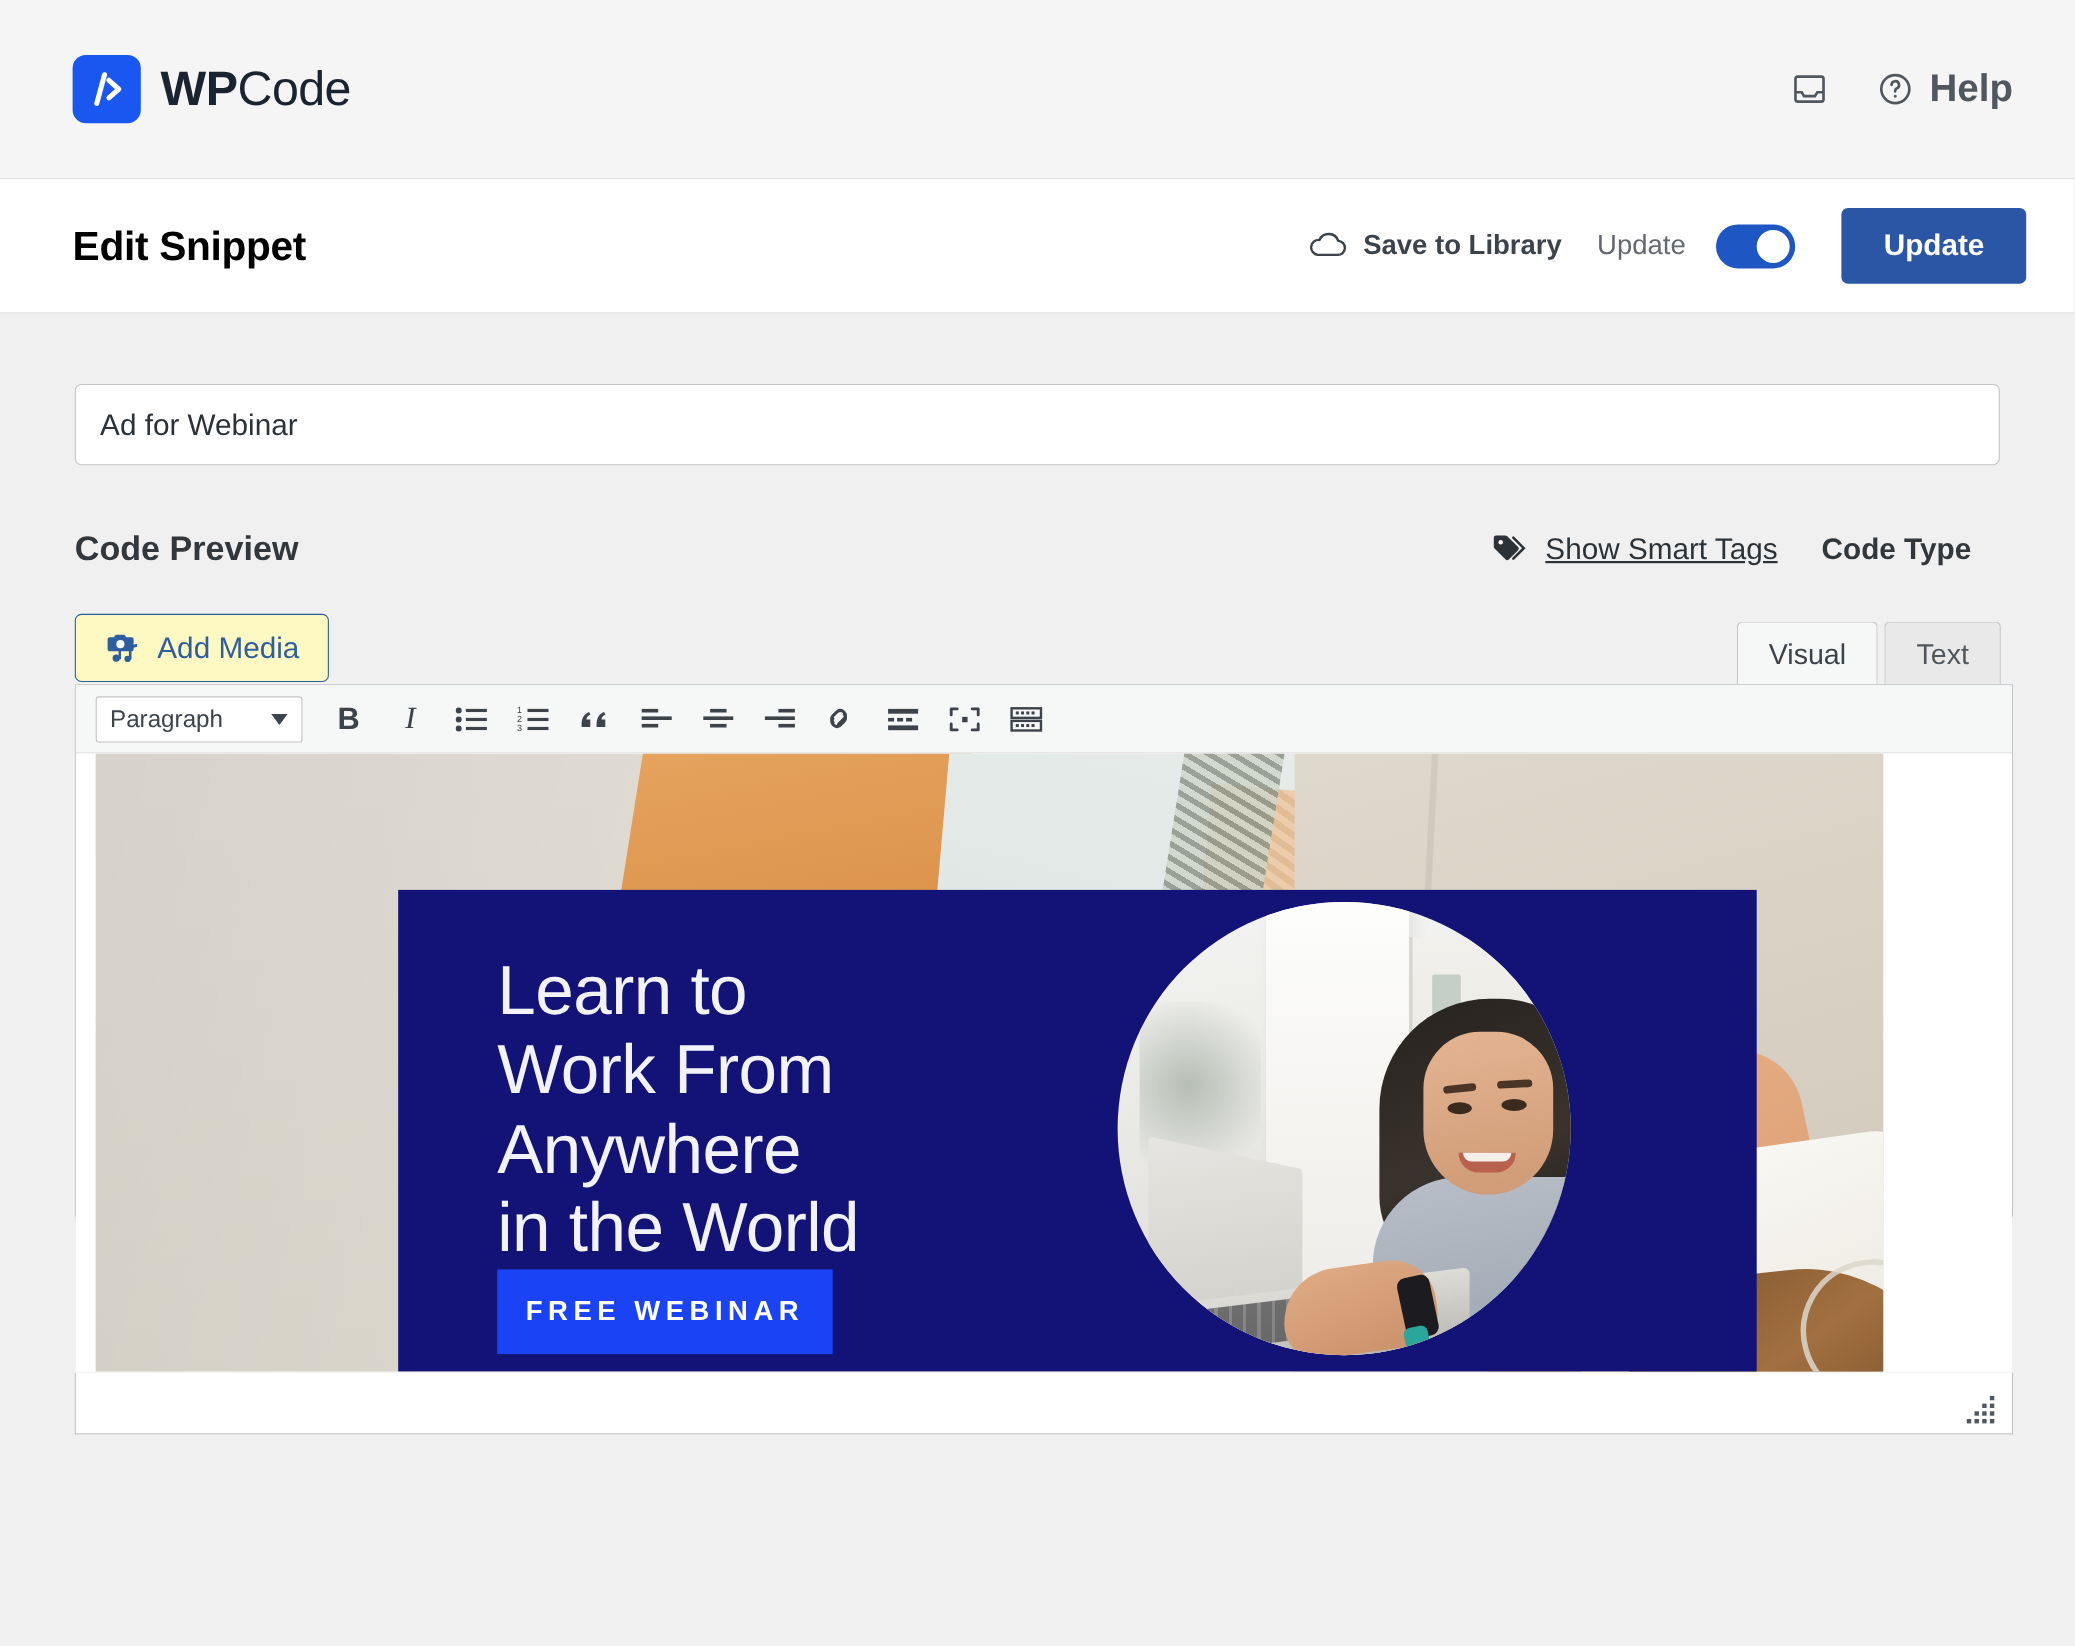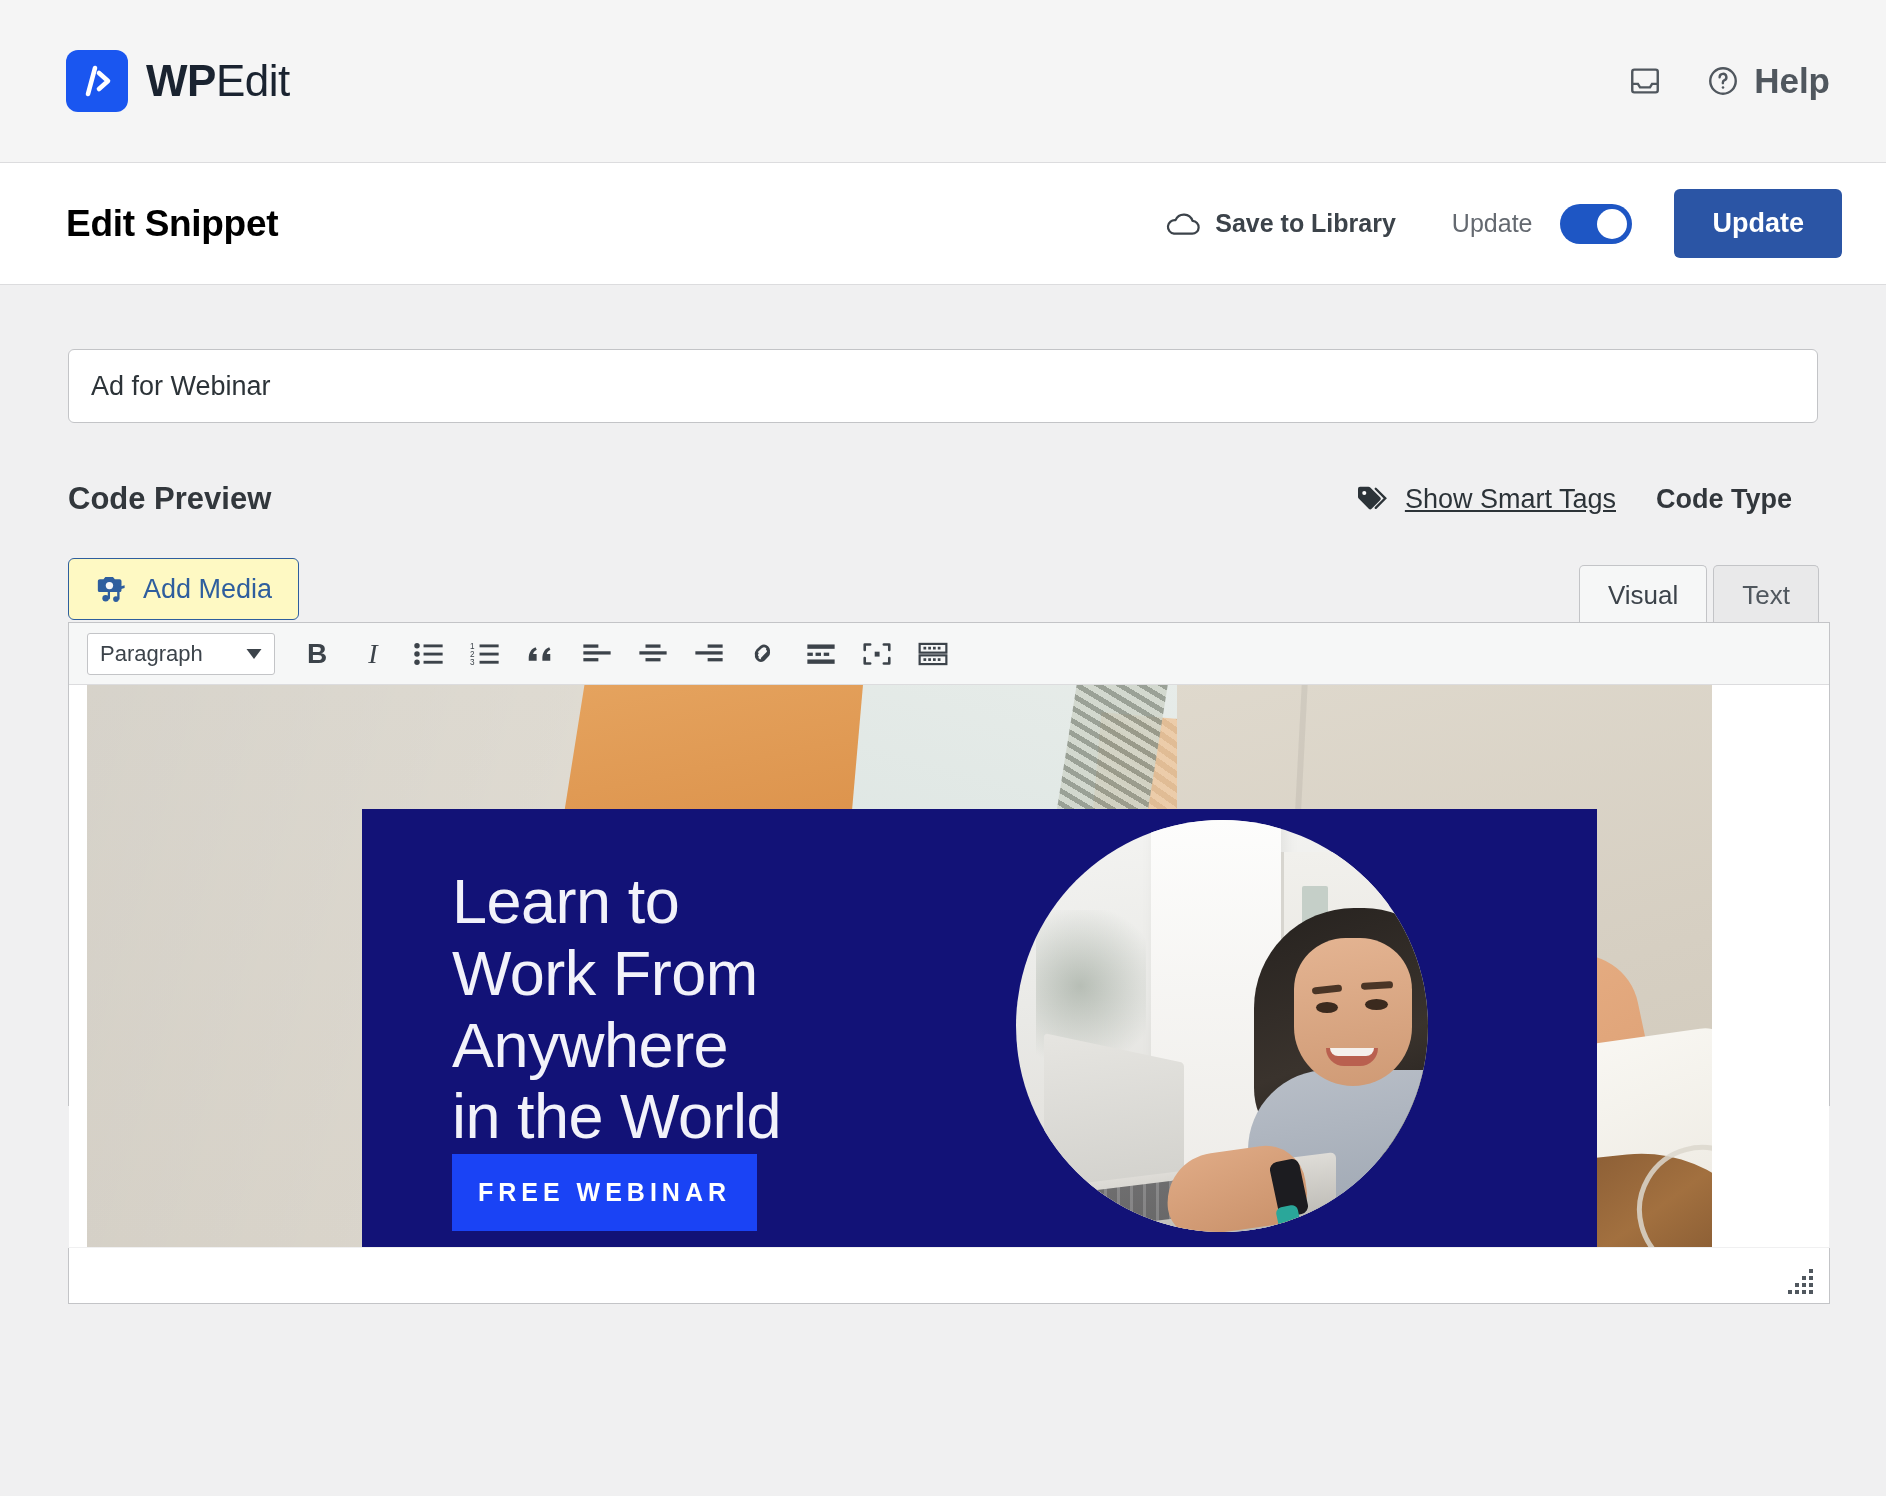--- a/index.html
+++ b/index.html
@@ -33,21 +33,21 @@
 
   
   .subhead {
     position: absolute; left: 0; top: 163px; width: 1886px; height: 122px;
     background: #ffffff; border-bottom: 1px solid #dcdcde;
     display: flex; align-items: center; justify-content: space-between;
     padding: 0 44px 0 66px;
   }
   .page-title { font-size: 37px; font-weight: 700; color: #000000; letter-spacing: -0.3px; text-align: center; }
   .subhead-right { display: flex; align-items: center; gap: 0; }
-  .save-lib { display: flex; align-items: center; gap: 14px; margin-right: 56px; }
+  .save-lib { display: flex; gap: 14px; margin-right: 32px; }
   .save-lib-label { font-size: 25px; font-weight: 700; color: #3c434a; }
   .active-label { font-size: 25px; color: #646970; margin-right: 28px; }
   .toggle {
     width: 72px; height: 40px; border-radius: 20px; background: #1e56c4;
     position: relative; margin-right: 42px; cursor: pointer;
   }
   .toggle .knob {
     position: absolute; top: 5px; right: 5px; width: 30px; height: 30px;
     border-radius: 50%; background: #fff;
   }
@@ -291,21 +291,21 @@
 <div id="app">
 
   <div class="topbar">
     <div class="brand">
       <div class="brand-mark">
         <svg width="36" height="34" viewBox="0 0 36 34">
           <path d="M16 4 L9 30" stroke="#fff" stroke-width="4.6" stroke-linecap="round" fill="none"></path>
           <path d="M20 9 L29 17 L20 25" stroke="#fff" stroke-width="4.6" stroke-linecap="round" stroke-linejoin="round" fill="none"></path>
         </svg>
       </div>
-      <div class="brand-text"><b>WP</b><span>Edit</span></div>
+      <div class="brand-text"><b>WP</b><span>Code</span></div>
     </div>
 
     <div class="top-right">
       <div class="icon-btn">
         <svg width="34" height="34" viewBox="0 0 24 24" fill="none" stroke="#50575e" stroke-width="1.7">
           <rect x="3" y="4" width="18" height="16" rx="1.5"></rect>
           <path d="M3 14h4l1.5 2.5h7L17 14h4"></path>
         </svg>
       </div>
       <div class="help-link">

